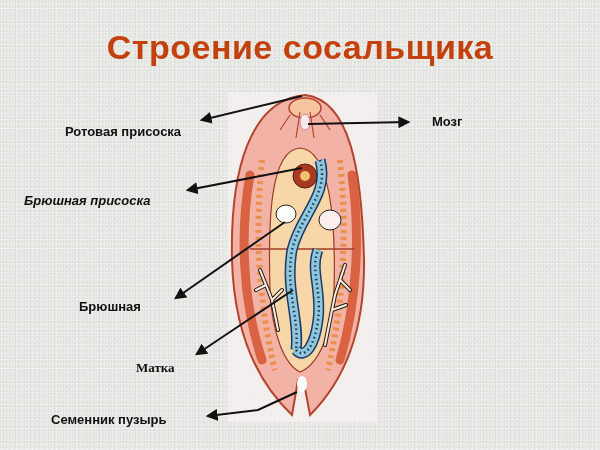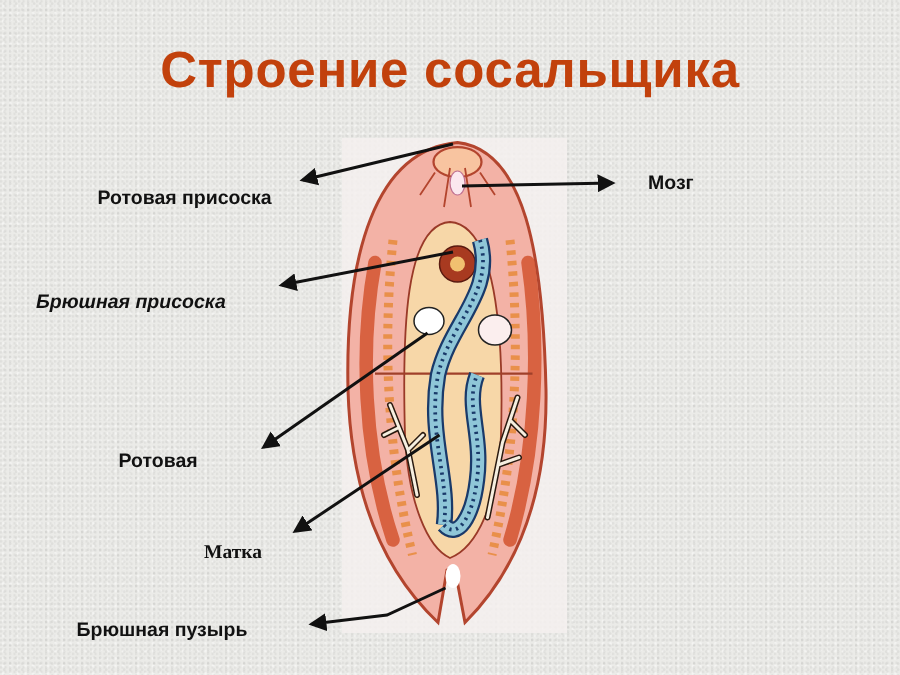--- a/index.html
+++ b/index.html
@@ -80,15 +80,15 @@
     <line x1="302" y1="168" x2="188" y2="190" marker-end="url(#ah)"></line>
     <line x1="285" y1="222" x2="176" y2="298" marker-end="url(#ah)"></line>
     <line x1="293" y1="290" x2="197" y2="354" marker-end="url(#ah)"></line>
     <polyline points="297,392 258,410 208,416" marker-end="url(#ah)"></polyline>
   </g>
 </svg>
 
 <div class="label" style="left:33px; top:124px;padding-left:32px;">Ротовая присоска</div>
 <div class="label" style="left:432px; top:114px;">Мозг</div>
 <div class="label" style="left:24px; top:193px;font-style:italic;">Брюшная присоска</div>
-<div class="label" style="left:79px; top:299px;">Ротовая</div>
+<div class="label" style="left:79px; top:299px;">Брюшная</div>
 <div class="label" style="left:136px; top:360px;font-family:Liberation Serif, serif;">Матка</div>
-<div class="label" style="left:51px; top:412px;">Брюшная пузырь</div>
+<div class="label" style="left:51px; top:412px;">Семенник пузырь</div>
 
 </body></html>

